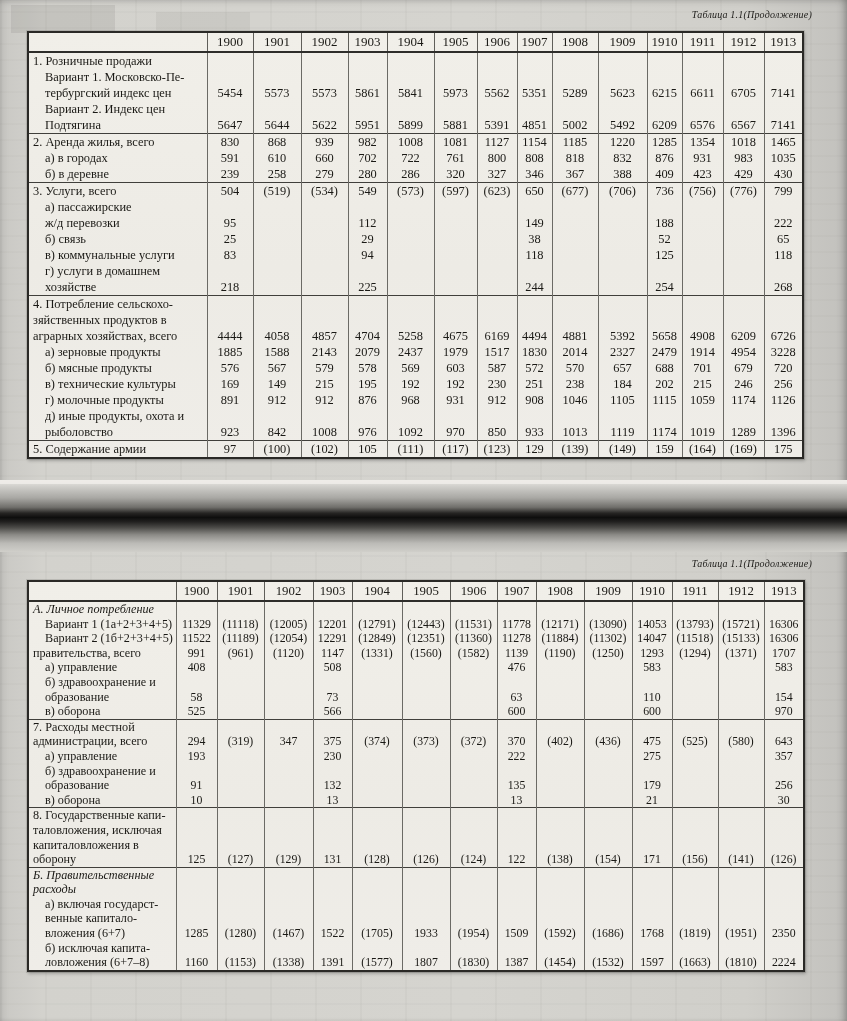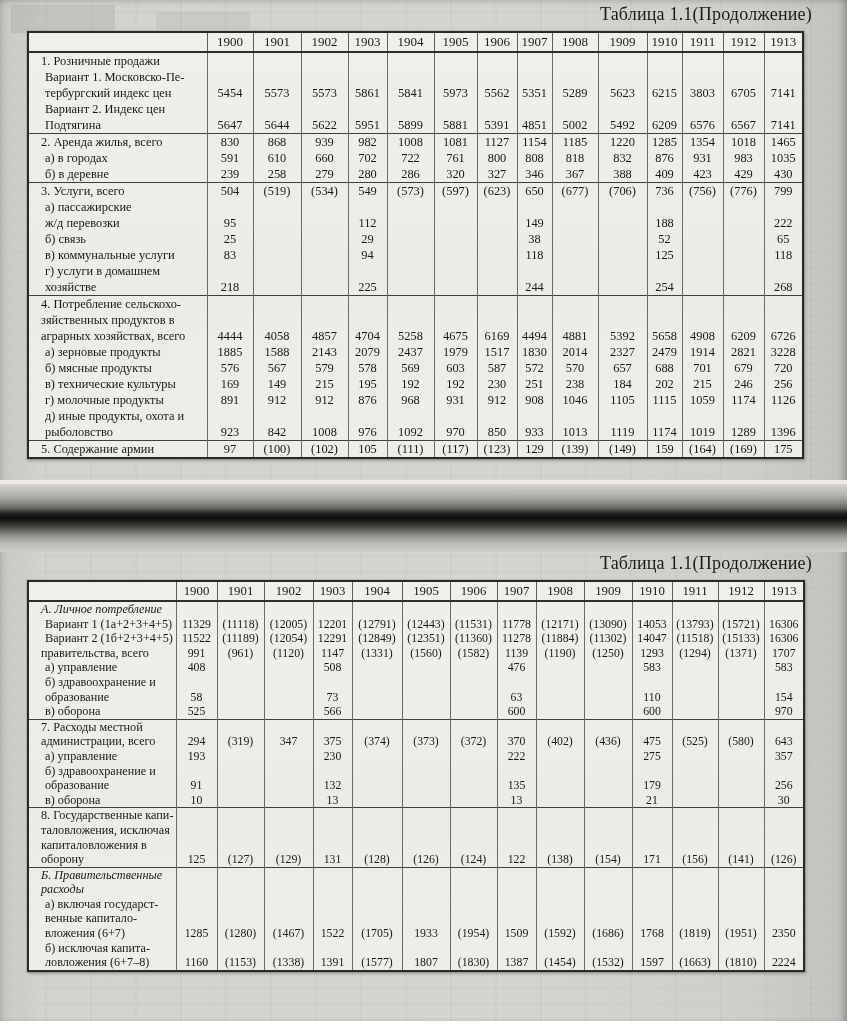--- a/index.html
+++ b/index.html
@@ -22,21 +22,21 @@
     opacity:.55;
   }
   .ghost-box{
     position:absolute;left:12px;top:6px;width:102px;height:26px;z-index:1;
     background:rgba(118,116,110,.16);
     box-shadow:0 0 0 1px rgba(104,102,96,.14), 140px 2px 0 -4px rgba(118,116,110,.10);
     filter:blur(.6px);
   }
   .caption{
     position:absolute;right:35px;z-index:3;
-    font-size:18px;line-height:17px;color:#1c1b18;
+    font-style:italic;font-size:10px;line-height:17px;color:#1c1b18;
     letter-spacing:.2px;white-space:nowrap;margin-left:12px;
   }
   .c1{top:6px;}
   .c2{top:555px;}
   .fold{
     position:absolute;left:0;top:480px;width:847px;height:72px;z-index:2;
     background:linear-gradient(180deg,
       #e9e7e3 0%, #cdccc8 10%, #a8a7a3 25%, #6f6e6a 38%,
       #262523 46%, #0e0e0d 52%, #21201f 58%, #4b4a47 66%,
       #8b8a86 76%, #bcbbb7 88%, #d0cfca 100%);
@@ -49,21 +49,21 @@
     background:linear-gradient(180deg,#f1efe9 0%,#edebe5 55%,#efede8 100%);
     border:2px solid #2a2926;
     box-shadow:1px 2px 3px rgba(0,0,0,.22), 0 0 0 1px rgba(90,88,82,.18);
     color:#1a1915;
   }
   .t1{left:27px;top:31px;width:775px;}
   .t2{left:27px;top:580px;width:776px;}
   th,td{padding:0;white-space:nowrap;overflow:visible;font-weight:normal;}
   th{border-bottom:2px solid #2e2d2a;border-left:1px solid #5f5e59;text-align:center;}
   td{border-left:1px solid #6b6a65;}
-  th.label,td.label{border-left:none;text-align:left;padding-left:12px;}
+  th.label,td.label{border-left:none;text-align:left;padding-left:4px;}
   td.val{text-align:center;}
   tr.sep td{border-top:1.4px solid #403f3b;}
   td.ind{padding-left:16px;}
   td.it{font-style:italic;}
   .t1 th{height:18px;font-size:13px;}
   .t1 td{height:16px;line-height:16px;font-size:12.4px;}
   .t2 th{height:18px;font-size:12.8px;}
   .t2 td{height:14.6px;line-height:14.6px;font-size:12.2px;}
   .t2 td.val{font-size:11.8px;}
 </style>
@@ -154,21 +154,21 @@
             <td class="val">5573</td>
             <td class="val">5573</td>
             <td class="val">5861</td>
             <td class="val">5841</td>
             <td class="val">5973</td>
             <td class="val">5562</td>
             <td class="val">5351</td>
             <td class="val">5289</td>
             <td class="val">5623</td>
             <td class="val">6215</td>
-            <td class="val">3803</td>
+            <td class="val">6611</td>
             <td class="val">6705</td>
             <td class="val">7141</td>
           </tr>
           <tr>
             <td class="label ind">Вариант 2. Индекс цен</td>
             <td class="val"></td>
             <td class="val"></td>
             <td class="val"></td>
             <td class="val"></td>
             <td class="val"></td>
@@ -427,21 +427,21 @@
             <td class="val">2143</td>
             <td class="val">2079</td>
             <td class="val">2437</td>
             <td class="val">1979</td>
             <td class="val">1517</td>
             <td class="val">1830</td>
             <td class="val">2014</td>
             <td class="val">2327</td>
             <td class="val">2479</td>
             <td class="val">1914</td>
-            <td class="val">2821</td>
+            <td class="val">4954</td>
             <td class="val">3228</td>
           </tr>
           <tr>
             <td class="label ind">б) мясные продукты</td>
             <td class="val">576</td>
             <td class="val">567</td>
             <td class="val">579</td>
             <td class="val">578</td>
             <td class="val">569</td>
             <td class="val">603</td>

